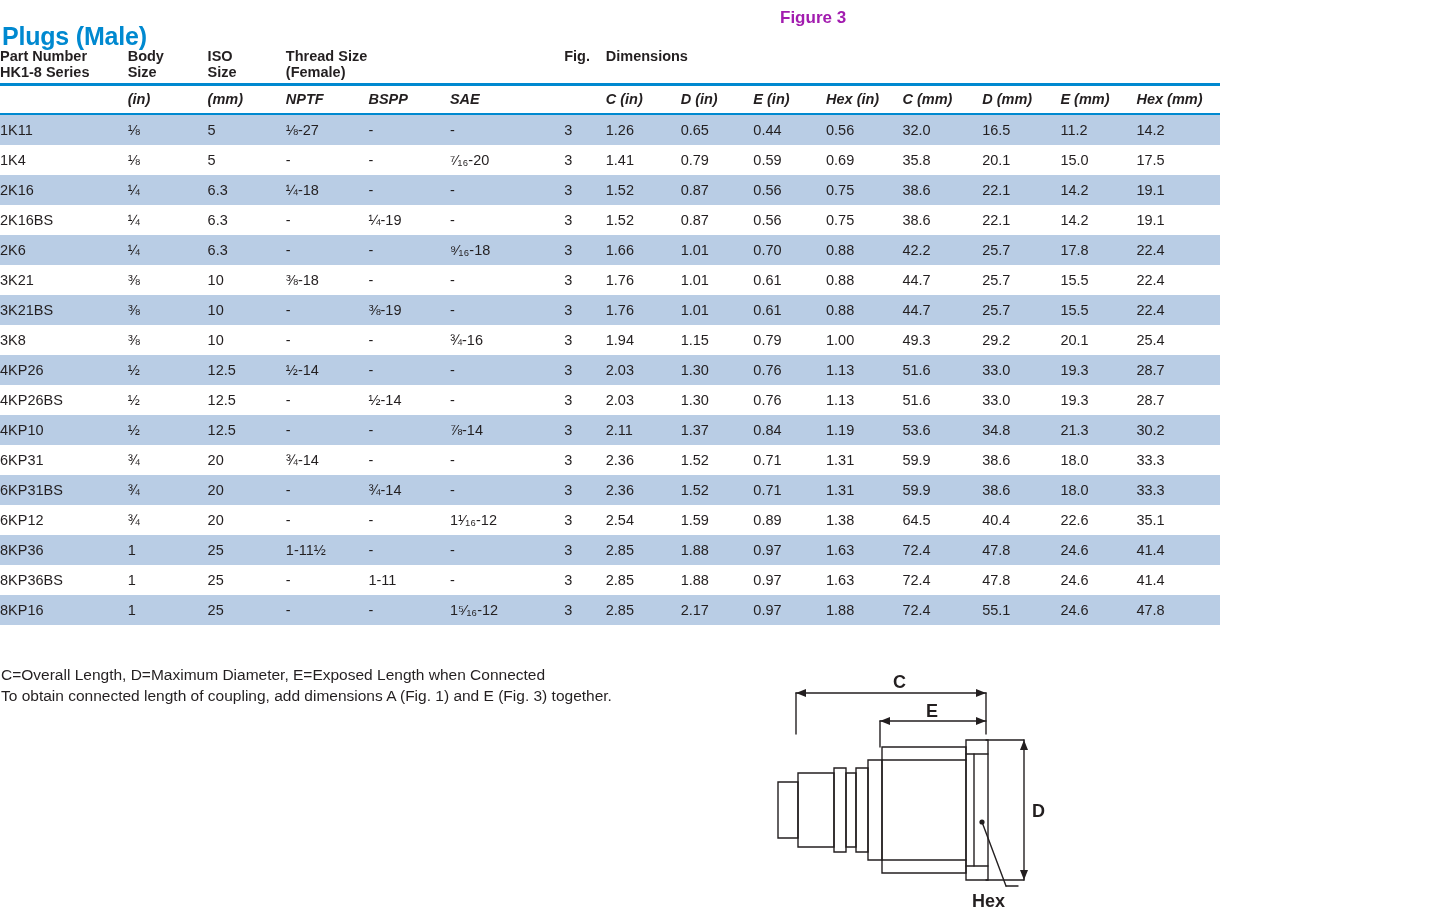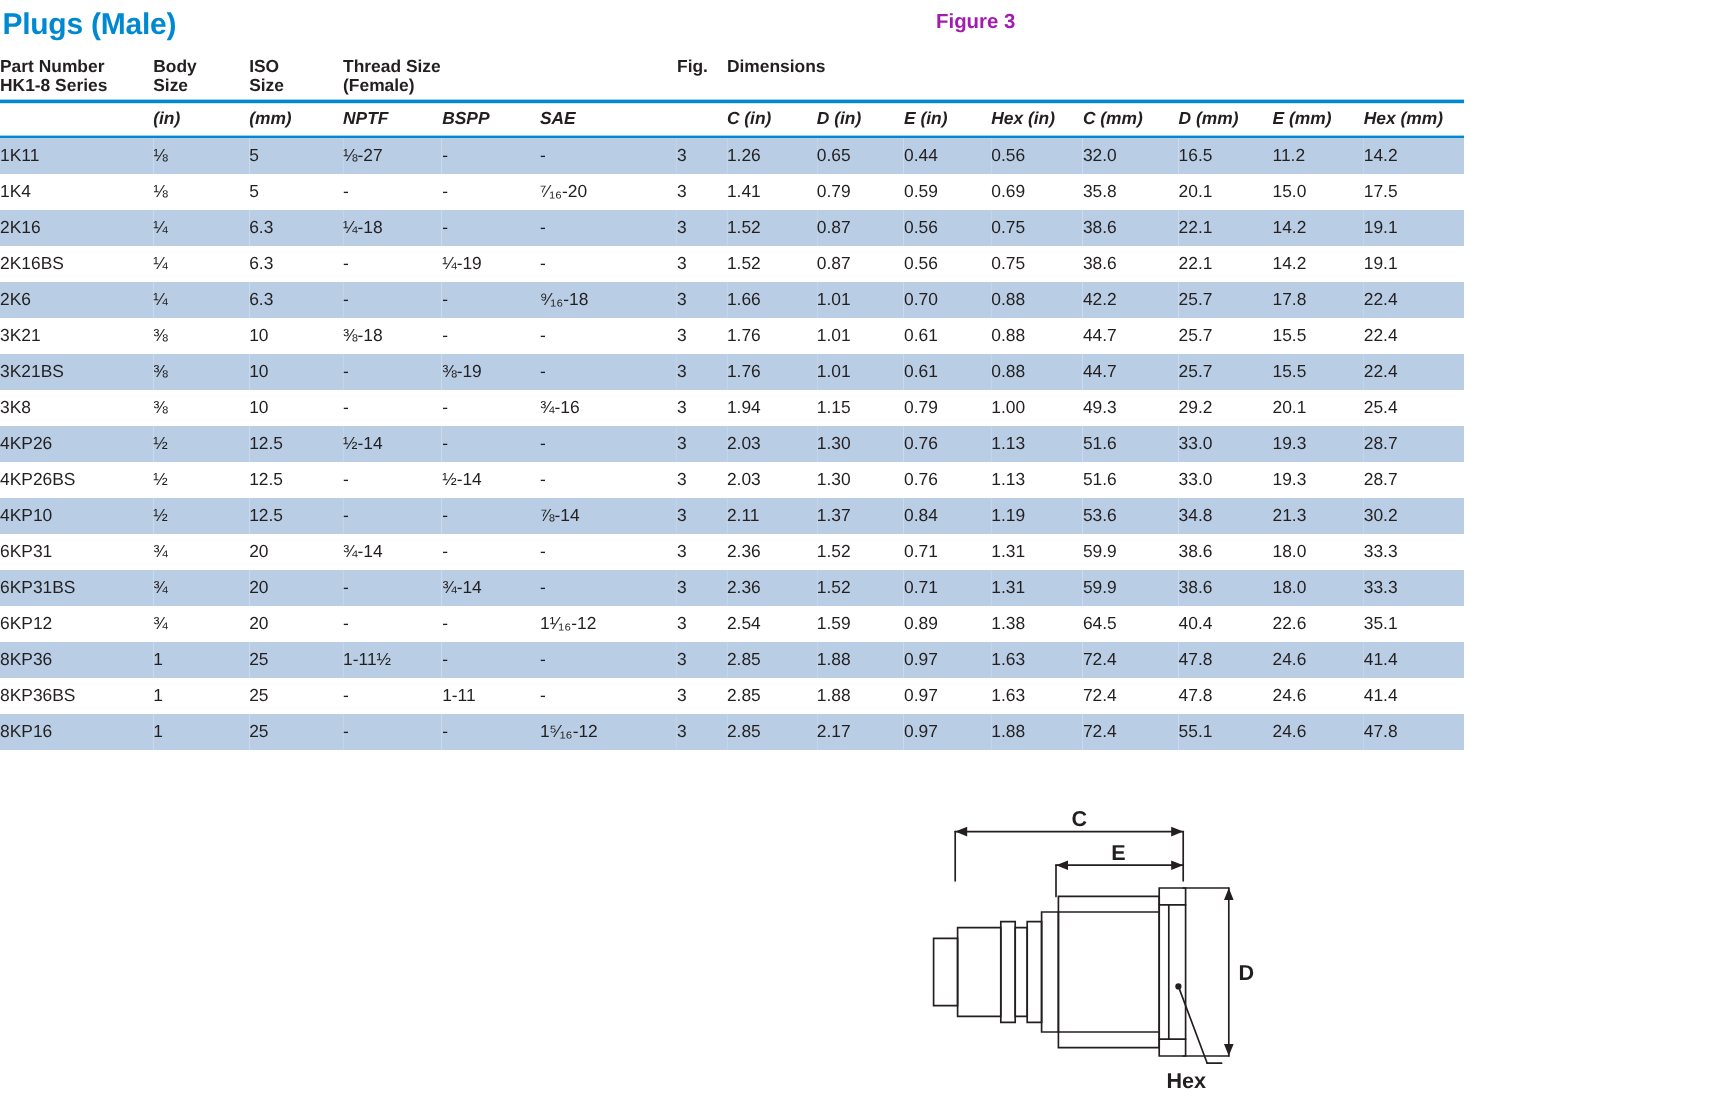--- a/index.html
+++ b/index.html
@@ -24,21 +24,21 @@
   .title-row {
     position: absolute;
     top: 6px;
     left: 0;
     width: 1436px;
     height: 34px;
   }
   .page-title {
     position: absolute;
     left: 2px;
-    top: 0;
+    top: 16px;
     font-size: 25px;
     font-weight: bold;
     color: #0089d0;
     letter-spacing: -0.2px;
   }
   .figure-label {
     position: absolute;
     left: 780px;
     top: 2px;
     font-size: 17px;
@@ -498,20 +498,24 @@
           <td class="pad">0.97</td>
           <td class="pad">1.88</td>
           <td class="pad">72.4</td>
           <td class="pad">55.1</td>
           <td class="pad">24.6</td>
           <td class="pad">47.8</td>
         </tr>
       </tbody>
   </table>
 
+  <div class="notes">
+    <div>C=Overall Length, D=Maximum Diameter, E=Exposed Length when Connected</div>
+    <div>To obtain connected length of coupling, add dimensions A (Fig. 1) and E (Fig. 3) together.</div>
+  </div>
 
   <div class="drawing">
     <svg width="340" height="240" viewBox="0 0 340 240">
       <g stroke="#231f20" stroke-width="1.4" fill="none" stroke-linecap="round">
 
         <line x1="36" y1="21" x2="226" y2="21"></line>
         <polygon points="36,21 46,17 46,25" fill="#231f20" stroke="none"></polygon>
         <polygon points="226,21 216,17 216,25" fill="#231f20" stroke="none"></polygon>
 
         <line x1="36" y1="21" x2="36" y2="62"></line>

